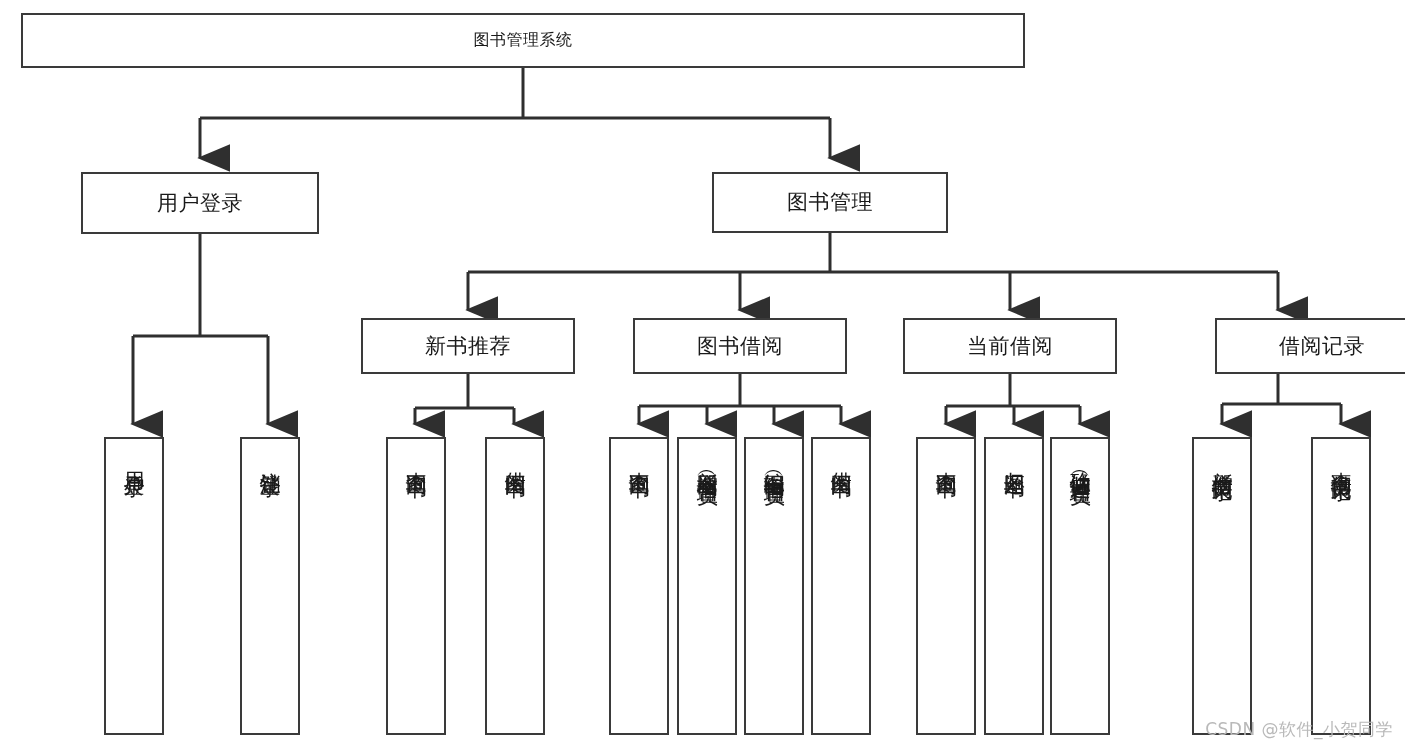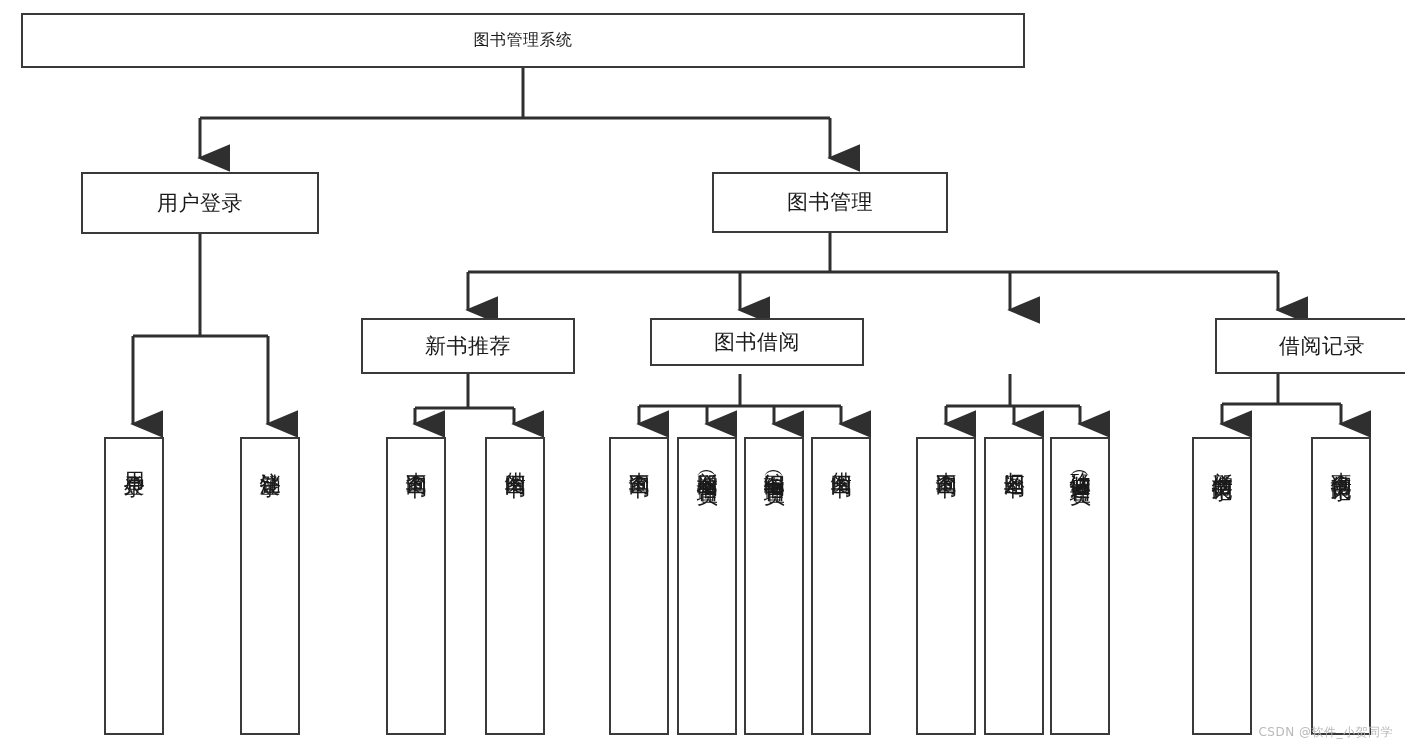--- a/index.html
+++ b/index.html
@@ -56,21 +56,21 @@
     line-height: 1.35;
     letter-spacing: 2px;
     white-space: normal;
     text-align: left;
   }
   .node.root .label { font-size: 16px; }
   #watermark {
     position: absolute;
     right: 12px;
     bottom: 6px;
-    font-size: 12px;
+    font-size: 17px;
     color: #b9b9b9;
     letter-spacing: 0.5px;
     z-index: 3;
     white-space: nowrap;
   }
 </style>
 </head>
 <body>
 
 <div id="canvas">
@@ -138,22 +138,25 @@
   <div class="node" style="left:81px; top:172px; width:238px; height:62px;">
     <span class="label">用户登录</span>
   </div>
   <div class="node" style="left:361px; top:318px; width:214px; height:56px;">
     <span class="label">新书推荐</span>
   </div>
 
   <div class="node" style="left:712px; top:172px; width:236px; height:61px;">
     <span class="label">图书管理</span>
   </div>
-  <div class="node" style="left:633px; top:318px; width:214px; height:48px;margin-left:17px;">
+  <div class="node" style="left:633px; top:318px; width:214px; height:56px;">
     <span class="label">图书借阅</span>
+  </div>
+  <div class="node" style="left:903px; top:318px; width:214px; height:56px;">
+    <span class="label">当前借阅</span>
   </div>
   <div class="node" style="left:1171px; top:318px; width:214px; height:56px;margin-left:44px;">
     <span class="label">借阅记录</span>
   </div>
 
   <div class="node vertical" style="left:104px; top:437px; width:60px; height:298px;">
     <span class="label">用户登录</span>
   </div>
   <div class="node vertical" style="left:240px; top:437px; width:60px; height:298px;">
     <span class="label">注销登录</span>

